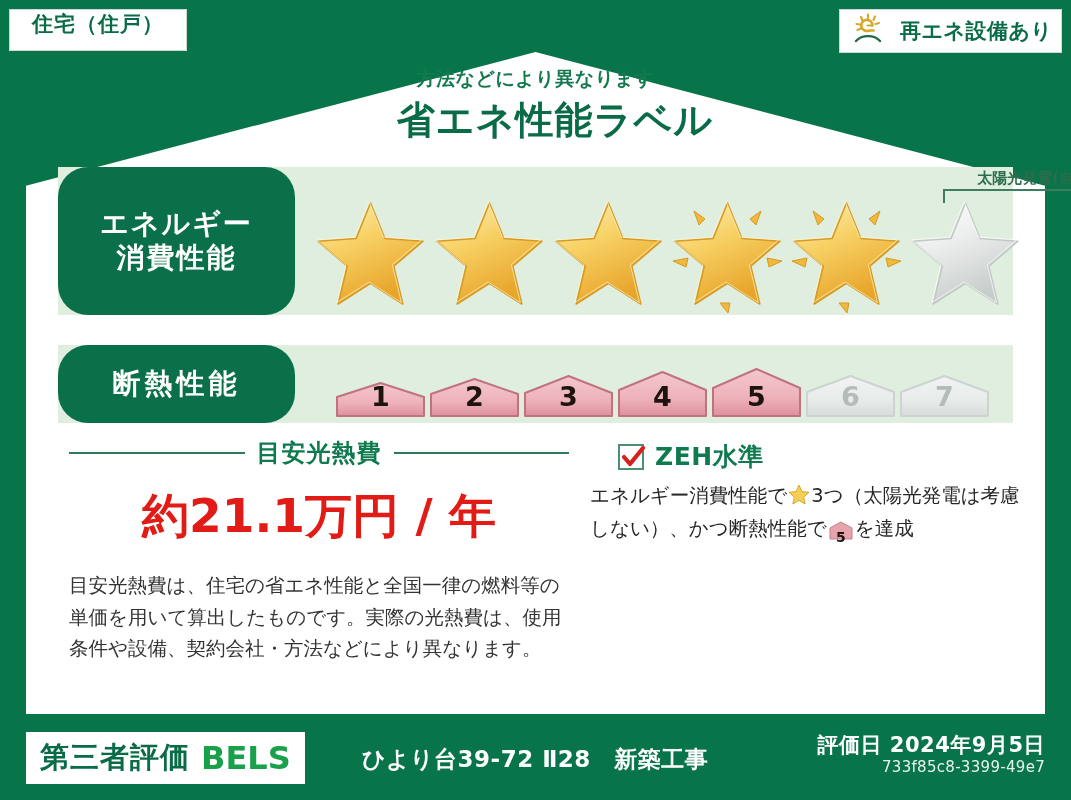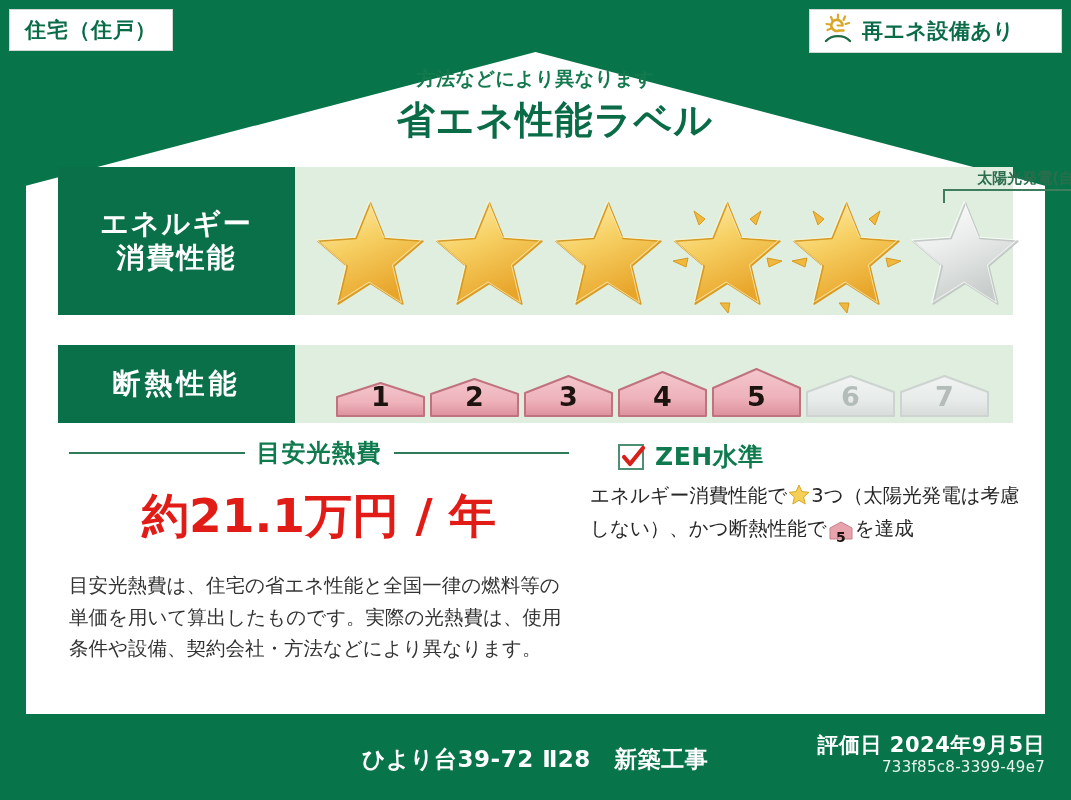--- a/index.html
+++ b/index.html
@@ -19,36 +19,36 @@
   .house-white{
     position:absolute;
     left:26px; top:52px; right:26px; bottom:86px;
     background:#ffffff;
     clip-path:polygon(0% 20.2%, 50% 0%, 100% 20.2%, 100% 100%, 0% 100%);
   }
 
   
   .corner-tag{
     position:absolute; left:9px; top:9px;
-    width:164px; height:42px;
+    width:178px; height:42px;
     background:#fff;
     border:1px solid #cfd8d4;
-    display:flex; align-items:center; justify-content:center;
+    display:flex; align-items:flex-start; justify-content:center;
     color:#0a6c46; font-weight:bold; font-size:21px;
     letter-spacing:1px;
     z-index:6;
   }
 
   
   .renew-badge{
     position:absolute; right:9px; top:9px;
-    height:44px; width:253px;
+    height:44px; width:223px;
     background:#fff;
     border:1px solid #cfd8d4;
-    display:flex; align-items:center; gap:0;
+    display:flex; align-items:center; gap:8px;
     padding-left:14px;
     z-index:6;
   }
   .renew-badge .txt{
     color:#0a6c46; font-weight:bold; font-size:21px; letter-spacing:0.5px;
   }
 
   
   .title-wrap{
     position:absolute; top:66px; left:0; right:0;
@@ -72,20 +72,21 @@
   #energy-panel{ left:58px; top:167px; width:955px; height:148px; }
   #insul-panel { left:58px; top:345px; width:955px; height:78px; }
 
   .perf-cap{
     position:absolute; left:0; top:0; height:100%;
     width:237px;
     background:#0a7049;
     color:#fff; font-weight:bold;
     display:flex; flex-direction:column; align-items:center; justify-content:center;
     line-height:1.22;
+    border-radius:30px;
   }
   #energy-panel .perf-cap{ font-size:28px; letter-spacing:2px; }
   #insul-panel  .perf-cap{ font-size:28px; letter-spacing:4px; }
 
   
   .stars-area{
     position:absolute; left:237px; top:0; right:0; height:100%;
   }
   .star-row{
     position:absolute; left:18px; top:32px;
@@ -468,19 +469,23 @@
             <polygon points="11,1 13.9,7.6 21,8.3 15.6,13.1 17.2,20 11,16.3 4.8,20 6.4,13.1 1,8.3 8.1,7.6" fill="#f6cf56" stroke="#d9a82a" stroke-width="1"></polygon>
           </svg></span><span>3つ（太陽光発電は考慮しない）、かつ断熱性能で</span><span class="inline-grade"><svg width="24" height="19" viewBox="0 0 24 19">
             <polygon points="1,18 1,7 12,1 23,7 23,18" fill="#e8a4ad" stroke="#c4808b" stroke-width="1"></polygon>
           </svg><span class="num">5</span></span><span>を達成</span></div>
     </div>
 
 
   </div>
 
   <div class="footer">
+    <div class="bels-box">
+      <span class="bels-jp">第三者評価</span>
+      <span class="bels-en">BELS</span>
+    </div>
     <div class="prop-name">ひより台39-72 Ⅱ28　新築工事</div>
     <div class="eval-date"><span>評価日</span>
       <span>2024年9月5日</span></div>
     <div class="eval-id">733f85c8-3399-49e7</div>
   </div>
 
 </div>
 
 </body></html>

